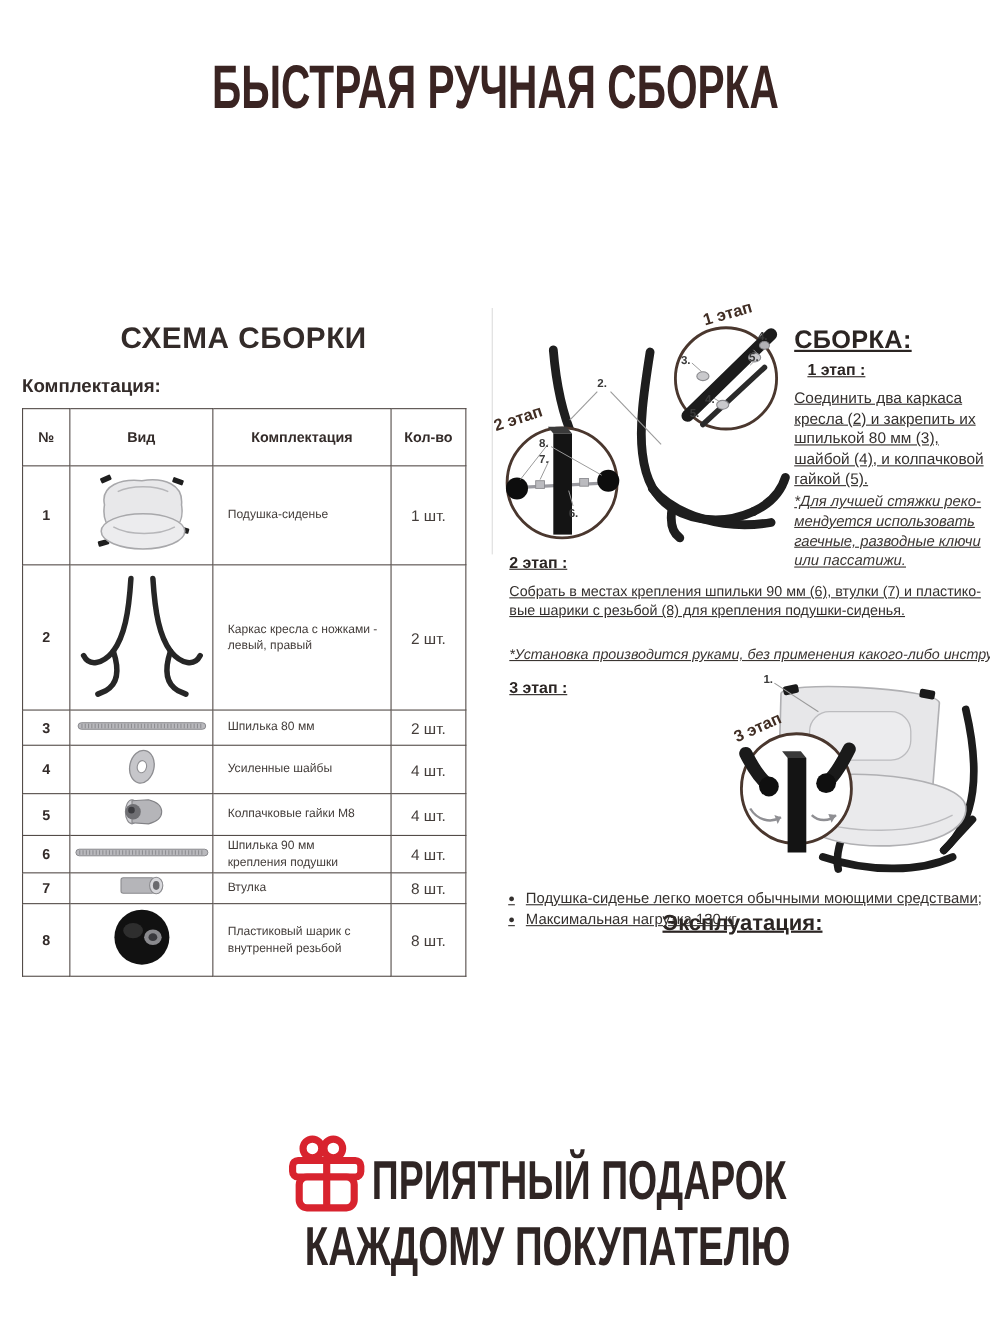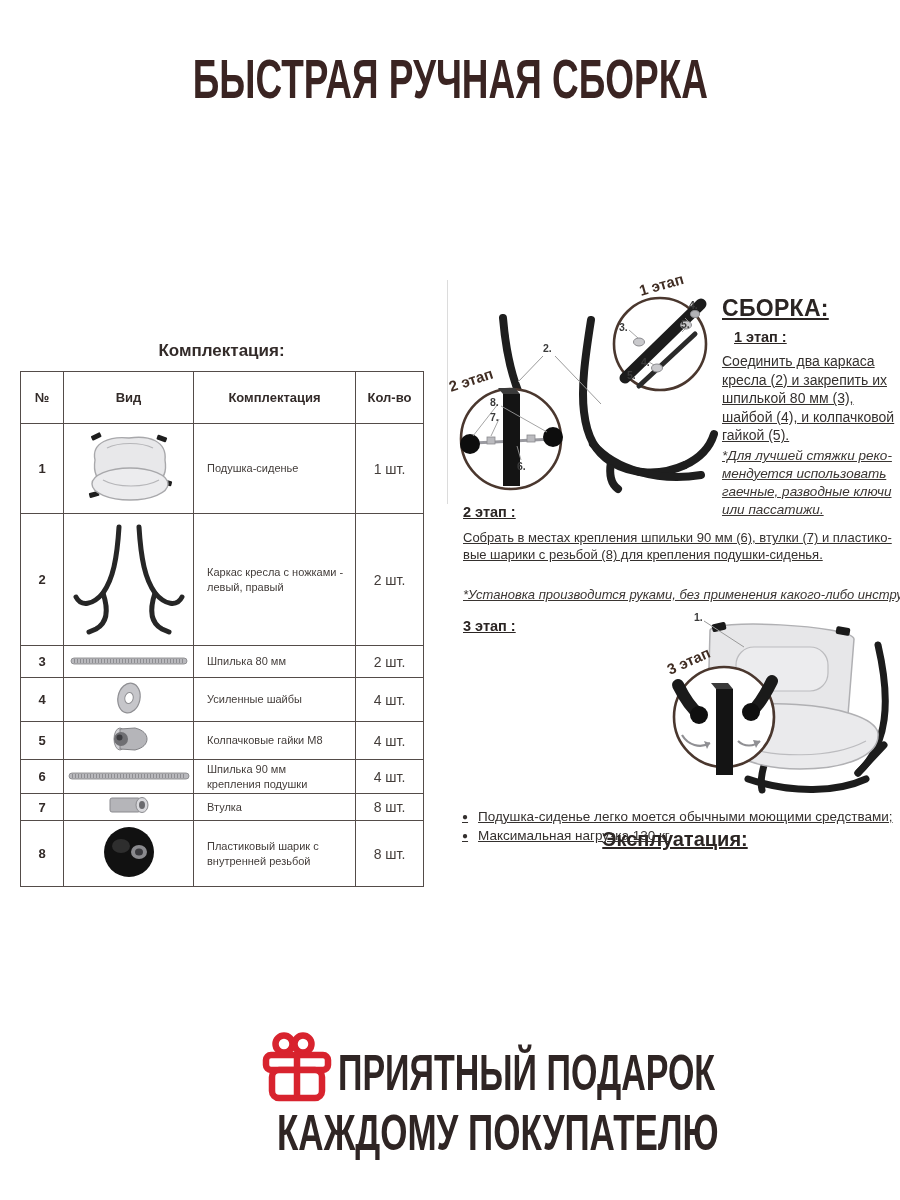--- a/index.html
+++ b/index.html
@@ -7,21 +7,21 @@
   .page { position:relative; width:900px; height:1200px; background:#fff; overflow:hidden; color:#34302e; }
 
   
   .main-title { position:absolute; top:46px; left:0; width:900px; text-align:center; }
   .main-title span { display:inline-block; font-size:56px; font-weight:bold; color:#3a2422;
                      transform:scaleX(0.66); transform-origin:center; white-space:nowrap; letter-spacing:0; }
 
   
   .scheme-heading { position:absolute; left:20px; top:292px; width:403px; text-align:center;
                     font-size:27px; font-weight:bold; color:#332b29; letter-spacing:.5px; }
-  .scheme-sub { position:absolute; left:20px; top:341px; width:403px; text-align:center;
+  .scheme-sub { position:absolute; left:20px; top:341px; width:403px; 
                 font-size:17px; font-weight:bold; color:#332b29; }
 
   table.parts { position:absolute; left:20px; top:371px; width:403px; border-collapse:collapse; table-layout:fixed; }
   table.parts th, table.parts td { border:1.6px solid #544c49; vertical-align:middle; }
   table.parts th { font-size:13px; font-weight:bold; color:#332b29; text-align:center; }
   td.cnum { font-size:13px; font-weight:bold; text-align:center; color:#332b29; }
   td.cimg { text-align:center; }
   td.cname { font-size:11px; color:#433d3a; padding-left:13px; white-space:pre-line; line-height:1.3; }
   td.cqty { font-size:14px; color:#433d3a; text-align:center; }
 
@@ -61,20 +61,21 @@
 </style>
 </head>
 <body>
 
 <div class="page">
 
   <div class="main-title">
     <span>БЫСТРАЯ РУЧНАЯ СБОРКА</span>
   </div>
 
+  <div class="scheme-heading">СХЕМА СБОРКИ</div>
   <div class="scheme-sub">Комплектация:</div>
 
   <table class="parts">
     <colgroup>
         <col style="width:43px">
         <col style="width:130px">
         <col style="width:162px">
         <col style="width:68px">
       </colgroup>
     <tbody>

